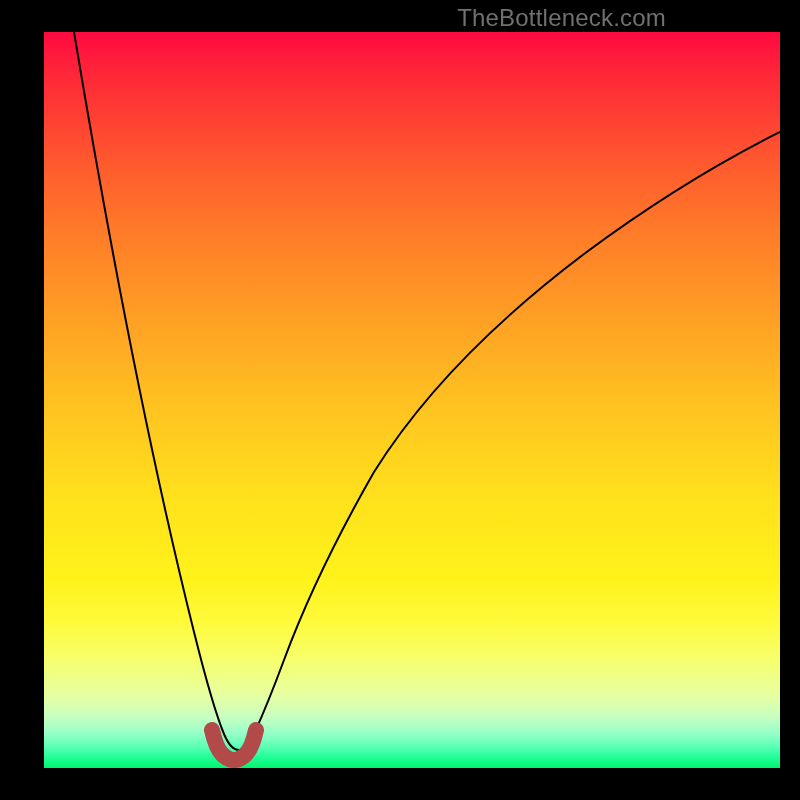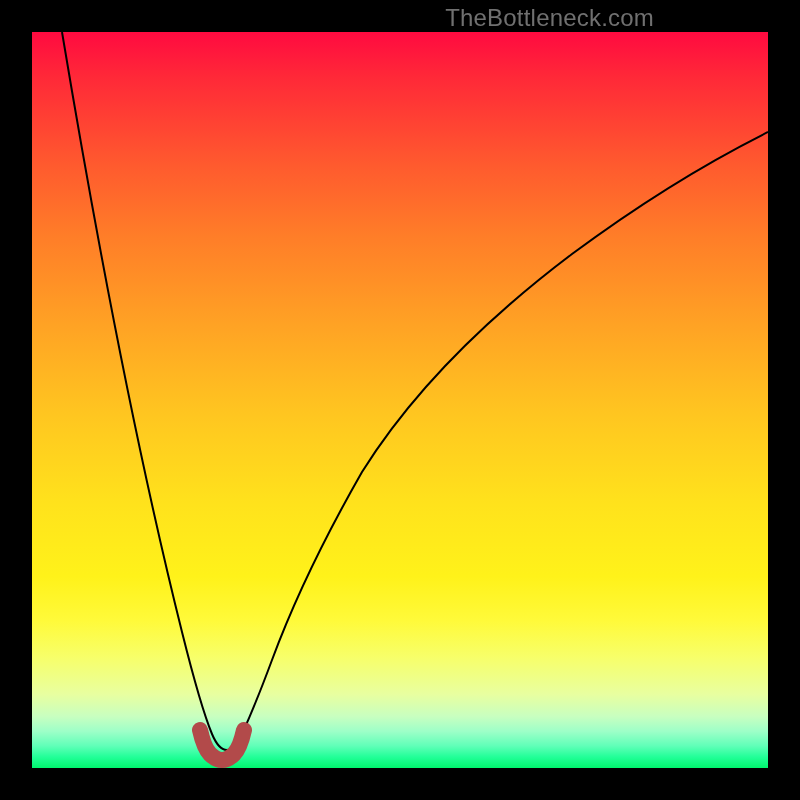--- a/index.html
+++ b/index.html
@@ -7,21 +7,21 @@
     padding: 0;
     width: 800px;
     height: 800px;
     overflow: hidden;
     background: #000;
     font-family: Arial, Helvetica, sans-serif;
   }
   .frame {
     position: absolute;
     top: 0;
-    left: 0;
+    left: 12px;
     width: 660px;
     height: 800px;
     background: #000;
     padding-left: 8px;
   }
   .plot {
     position: absolute;
     top: 32px;
     left: 32px;
     width: 736px;

